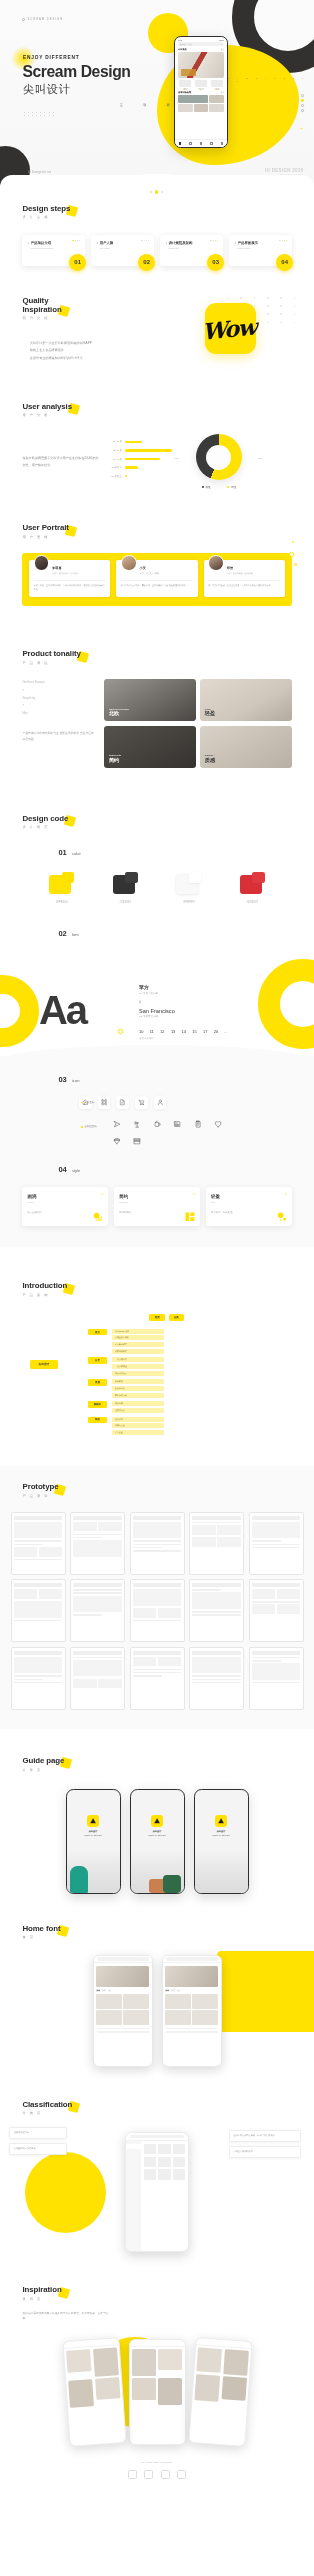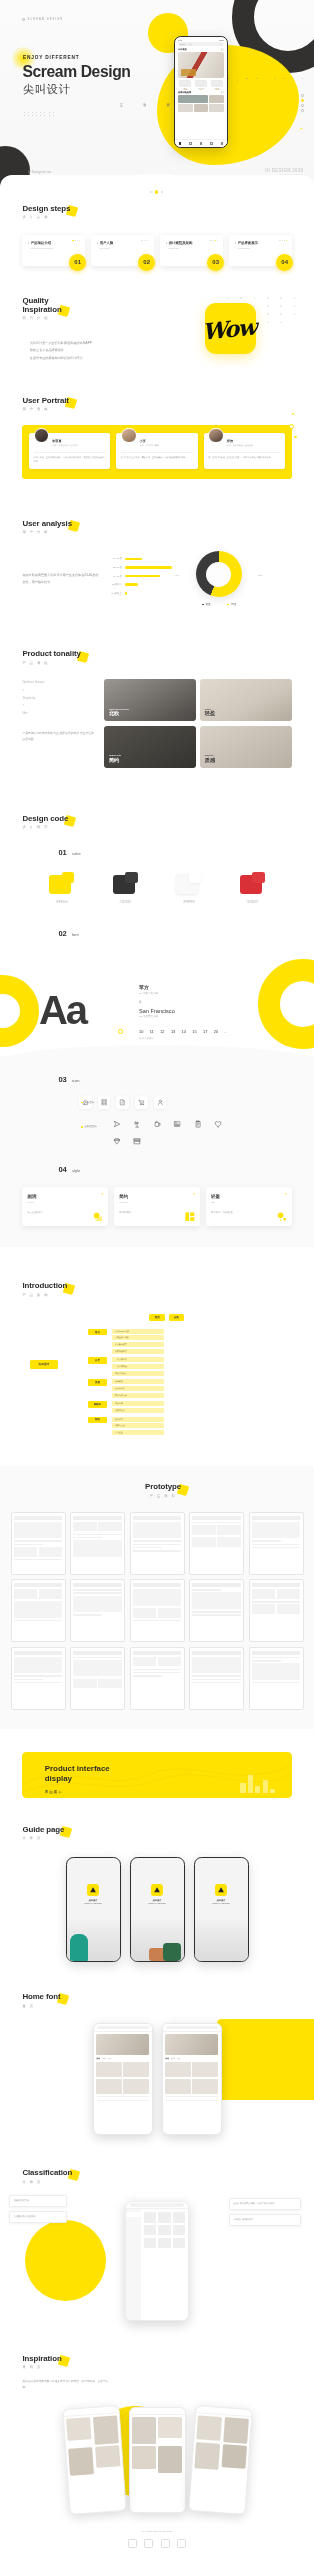--- a/index.html
+++ b/index.html
@@ -587,59 +587,20 @@
         <span>Wow</span>
       </div>
 
       <div class="intro-body">
         <div>尖叫设计是一款主打北欧家居风格的电商APP</div>
         <div>除线上售卖各品牌家居外</div>
         <div>还提供专业的家装知识和好的设计理念</div>
       </div>
     </section>
 
-    <section class="sec up-wrap">
-      <div class="sec-head">
-        <div class="en">User Portrait</div>
-        <div class="tag"></div>
-        <div class="cn">用 户 画 像</div>
-      </div>
-
-      <div class="up-band">
-        <div class="up-rings">
-          <i class="r1"></i>
-            <i class="r2"></i>
-            <i class="r3"></i>
-        </div>
-        <div class="up-cards">
-          <div class="up-card">
-            <div class="ava a1"></div>
-            <div class="nm">朱双喜</div>
-            <div class="mt">23岁 / 平面设计师 / 北京朝阳</div>
-            <div class="ln"></div>
-            <div class="txt">平时喜欢逛一些家居类的网站，喜欢北欧风格的家居，希望能买到性价比高的产品。</div>
-          </div>
-          <div class="up-card">
-            <div class="ava a2"></div>
-            <div class="nm">小艾</div>
-            <div class="mt">30岁 / 公司文职 / 青岛</div>
-            <div class="ln"></div>
-            <div class="txt">刚买了新房正在装修，需要参考一些装修案例，想要挑选质感好的家具。</div>
-          </div>
-          <div class="up-card">
-            <div class="ava a3"></div>
-            <div class="nm">郑佳</div>
-            <div class="mt">36岁 / 服装店老板 / 温州瓯海</div>
-            <div class="ln"></div>
-            <div class="txt">有一定的经济基础，追求生活品质，喜欢简约又有设计感的家居用品。</div>
-          </div>
-        </div>
-      </div>
-    </section>
-
     <section class="sec ua-wrap">
       <div class="sec-head">
         <div class="en">User analysis</div>
         <div class="tag"></div>
         <div class="cn">用 户 分 析</div>
       </div>
 
       <div class="ua-content">
         <div class="ua-desc">根据大数据调查显示尖叫设计用户主要群体在24-40岁的女性，用户偏年轻化</div>
 
@@ -672,20 +633,59 @@
           <div class="donut-pct-r">56%</div>
           <div class="donut-leg">
             <div>
                 <i style="background:#3A3A3A"></i>
               <span>男性</span>
               </div>
             <div>
                 <i style="background:#FFE200"></i>
               <span>女性</span>
               </div>
+          </div>
+        </div>
+      </div>
+    </section>
+
+    <section class="sec up-wrap">
+      <div class="sec-head">
+        <div class="en">User Portrait</div>
+        <div class="tag"></div>
+        <div class="cn">用 户 画 像</div>
+      </div>
+
+      <div class="up-band">
+        <div class="up-rings">
+          <i class="r1"></i>
+            <i class="r2"></i>
+            <i class="r3"></i>
+        </div>
+        <div class="up-cards">
+          <div class="up-card">
+            <div class="ava a1"></div>
+            <div class="nm">朱双喜</div>
+            <div class="mt">23岁 / 平面设计师 / 北京朝阳</div>
+            <div class="ln"></div>
+            <div class="txt">平时喜欢逛一些家居类的网站，喜欢北欧风格的家居，希望能买到性价比高的产品。</div>
+          </div>
+          <div class="up-card">
+            <div class="ava a2"></div>
+            <div class="nm">小艾</div>
+            <div class="mt">30岁 / 公司文职 / 青岛</div>
+            <div class="ln"></div>
+            <div class="txt">刚买了新房正在装修，需要参考一些装修案例，想要挑选质感好的家具。</div>
+          </div>
+          <div class="up-card">
+            <div class="ava a3"></div>
+            <div class="nm">郑佳</div>
+            <div class="mt">36岁 / 服装店老板 / 温州瓯海</div>
+            <div class="ln"></div>
+            <div class="txt">有一定的经济基础，追求生活品质，喜欢简约又有设计感的家居用品。</div>
           </div>
         </div>
       </div>
     </section>
 
     <section class="sec pt-wrap">
       <div class="sec-head">
         <div class="en">Product tonality</div>
         <div class="tag"></div>
         <div class="cn">产 品 调 性</div>
@@ -1003,21 +1003,21 @@
               <i class="arch-l2">我的订单</i>
               <i class="arch-l2">收藏与足迹</i>
               <i class="arch-l2">个人设置</i>
             </span>
           </div>
         </div>
       </div>
     </section>
 
     <section class="proto-wrap">
-      <div style="padding-left:12px;text-align:center;">
+      <div style="padding-left:12px;">
         <div class="sec-head">
           <div class="en">Prototype</div>
           <div class="tag"></div>
           <div class="cn">产 品 原 型</div>
         </div>
       </div>
       <div class="proto-grid">
         <div class="wire">
             <div class="wh"></div>
             <div class="wb"></div>
@@ -1146,38 +1146,20 @@
         <div class="wire">
             <div class="wh"></div>
             <div class="wl"></div>
             <div class="wl s"></div>
             <div class="wb"></div>
             <div class="wl"></div>
           </div>
       </div>
     </section>
 
-    <section class="sec">
-      <div class="pid-banner">
-        <svg class="pid-wave" viewBox="0 0 360 62" preserveAspectRatio="none">
-          <path d="M0 44 C60 10 110 56 170 30 C230 6 280 52 360 18" fill="none" stroke="#e8ce00" stroke-width="1.2"></path>
-          <path d="M0 54 C70 26 120 60 180 38 C250 14 300 58 360 30" fill="none" stroke="#e8ce00" stroke-width="1.2"></path>
-        </svg>
-        <div class="pid-bars">
-          <i style="height:10.5px"></i>
-            <i style="height:18px"></i>
-            <i style="height:6.7px"></i>
-            <i style="height:13.5px"></i>
-            <i style="height:4.5px"></i>
-        </div>
-        <h2>Product interface</h2>
-        <h2>display</h2>
-        <div class="cn">界面展示</div>
-      </div>
-    </section>
 
     <section class="sec gp-wrap">
       <div class="sec-head">
         <div class="en">Guide page</div>
         <div class="tag"></div>
         <div class="cn">引 导 页</div>
       </div>
       <div class="gp-phones">
         <div class="gphone">
           <div class="logo">⛰</div>

